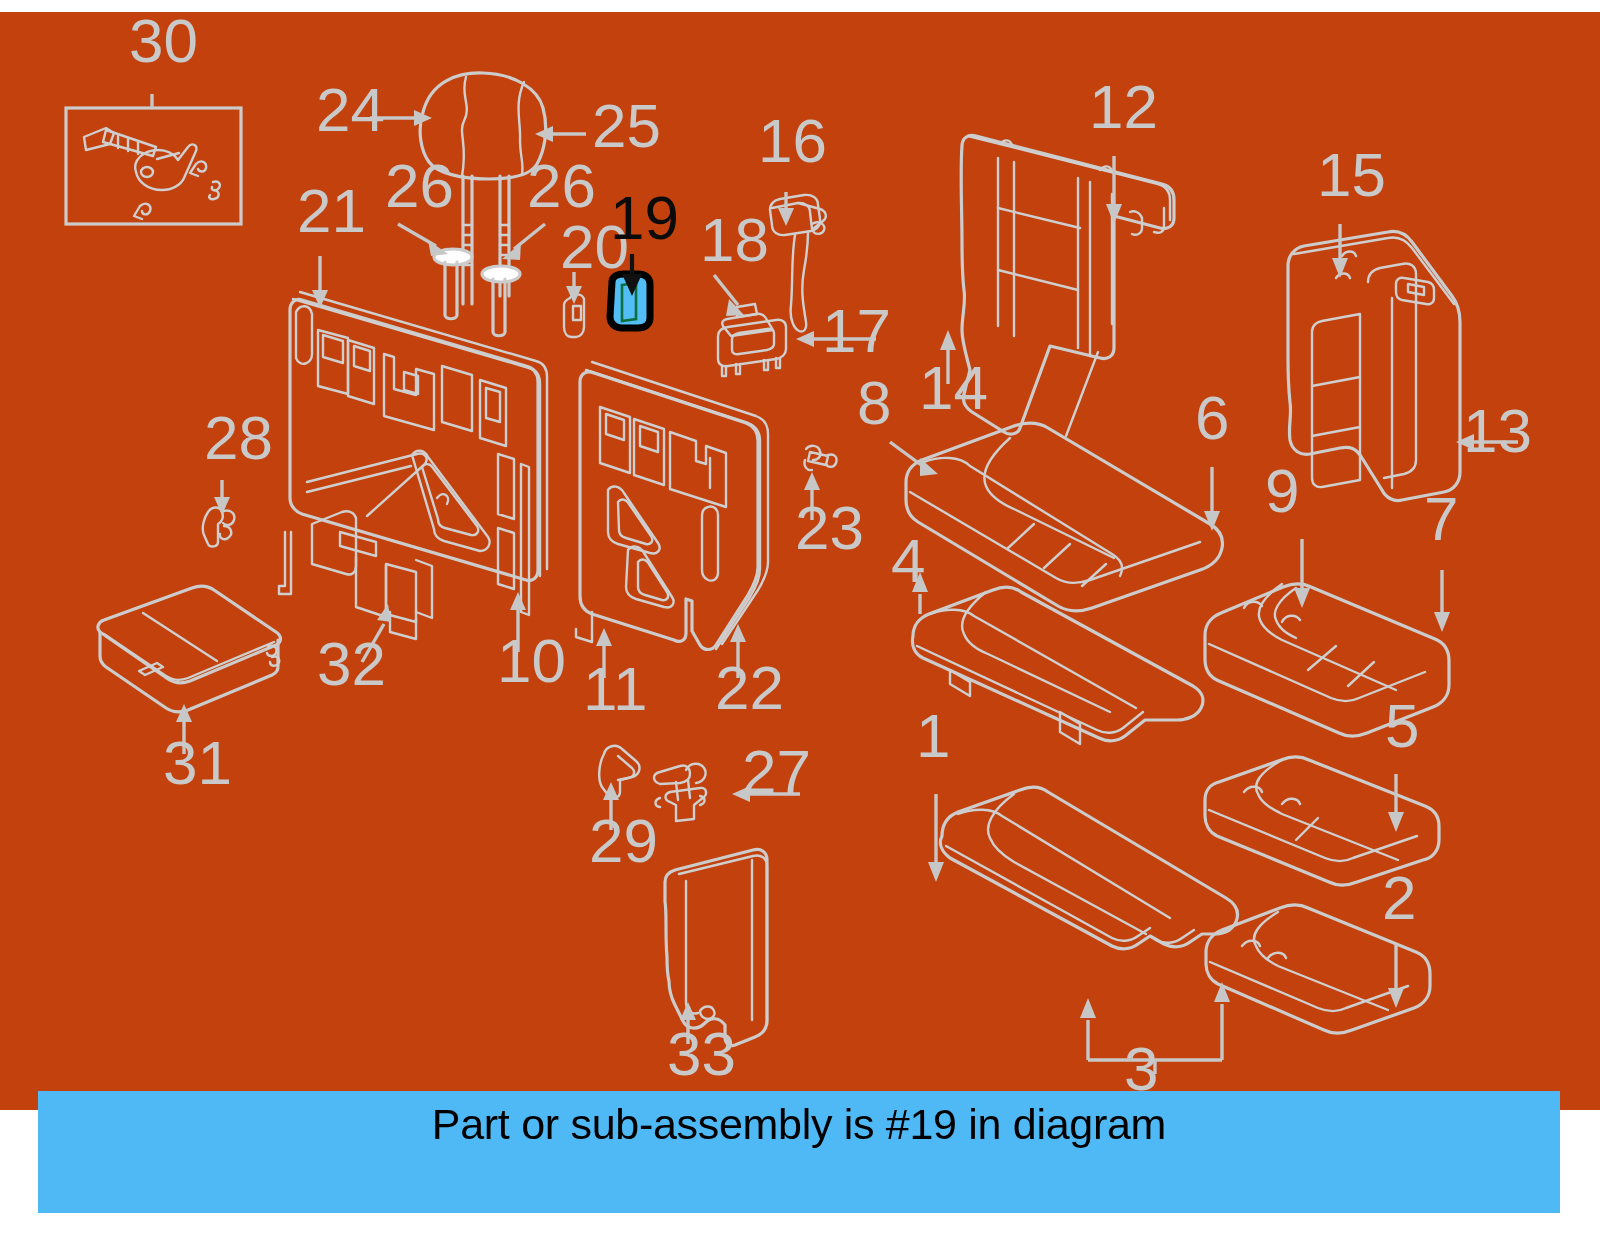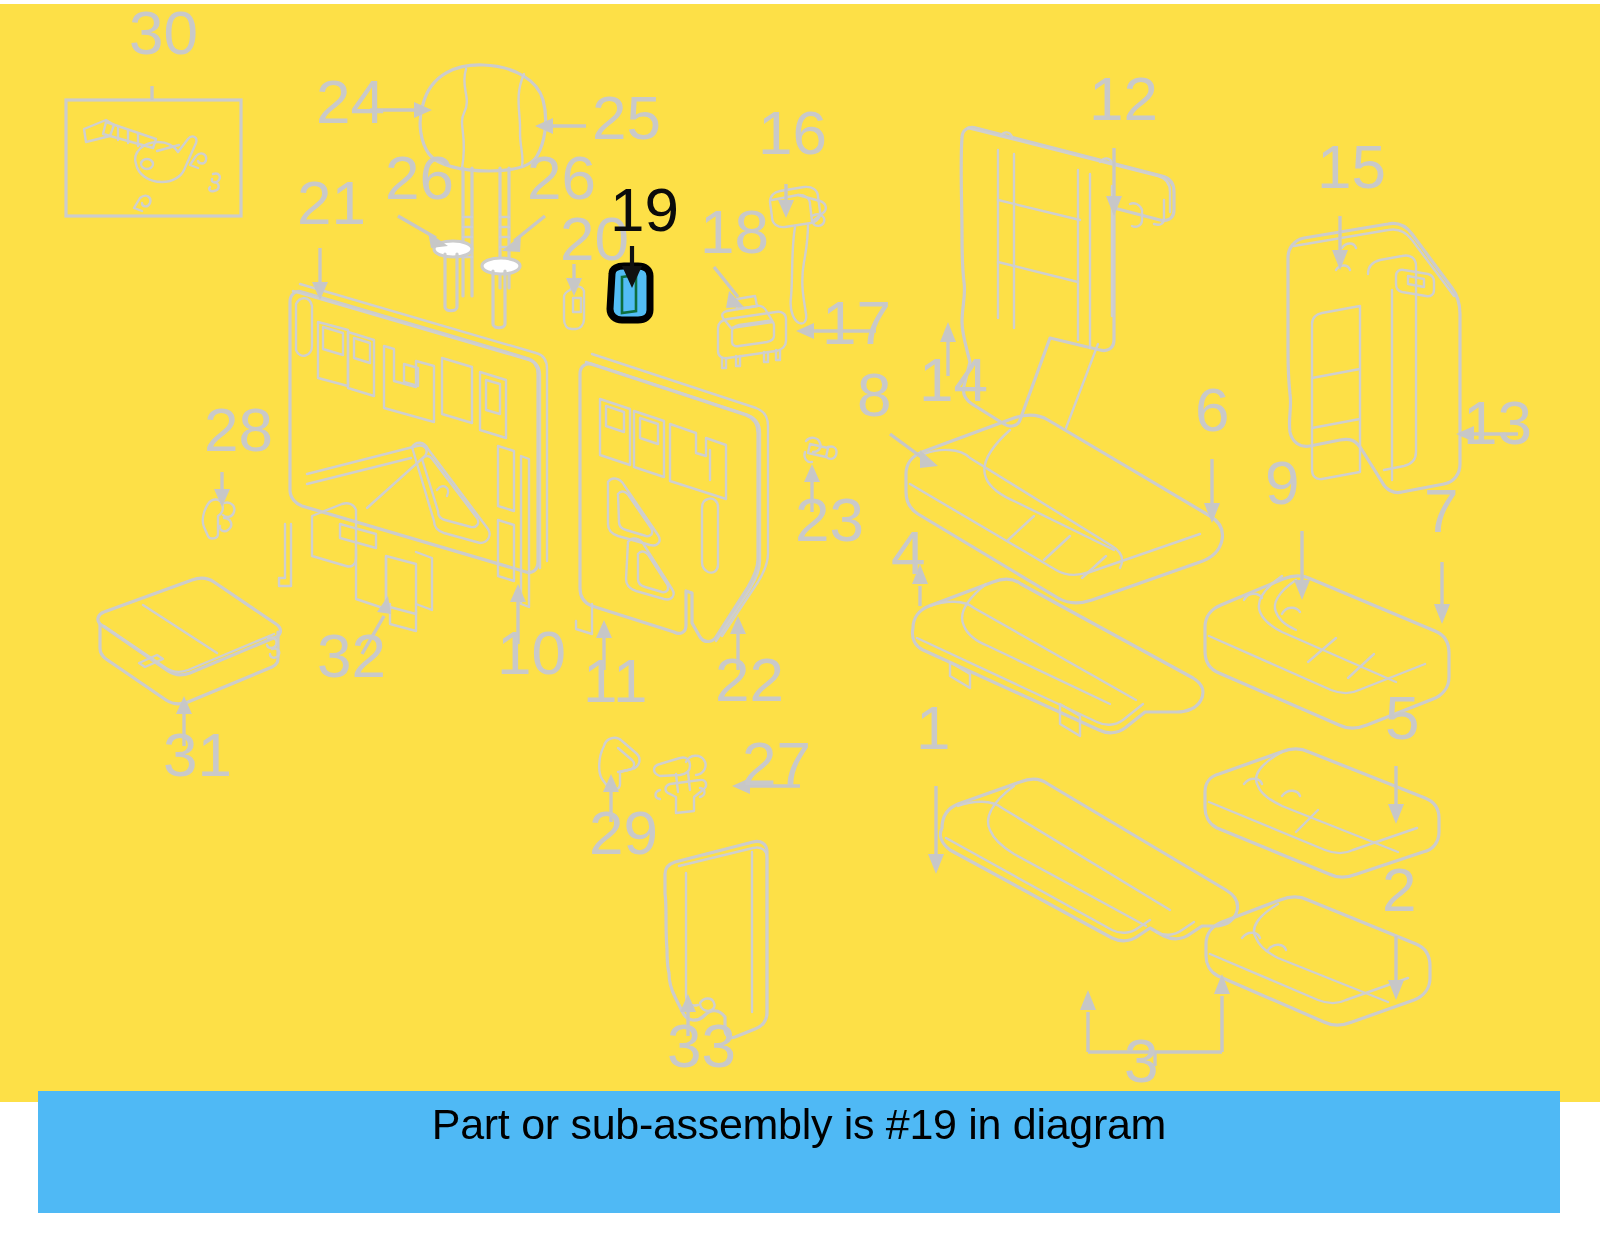--- a/index.html
+++ b/index.html
@@ -11,24 +11,24 @@
   body {
     width: 1600px;
     height: 1249px;
     position: relative;
     overflow: hidden;
     font-family: "Liberation Sans", sans-serif;
   }
 
   #diagram-stage {
     position: absolute;
-    left: 0; top: 4px;
+    left: 0; top: 12px;
     width: 1600px;
     height: 1098px;
-    background: #fde047;
+    background: #c2410c;
   }
 
   #diagram-svg {
     position: absolute;
     left: 0; top: 0;
     width: 1600px;
     height: 1098px;
     display: block;
   }
 

